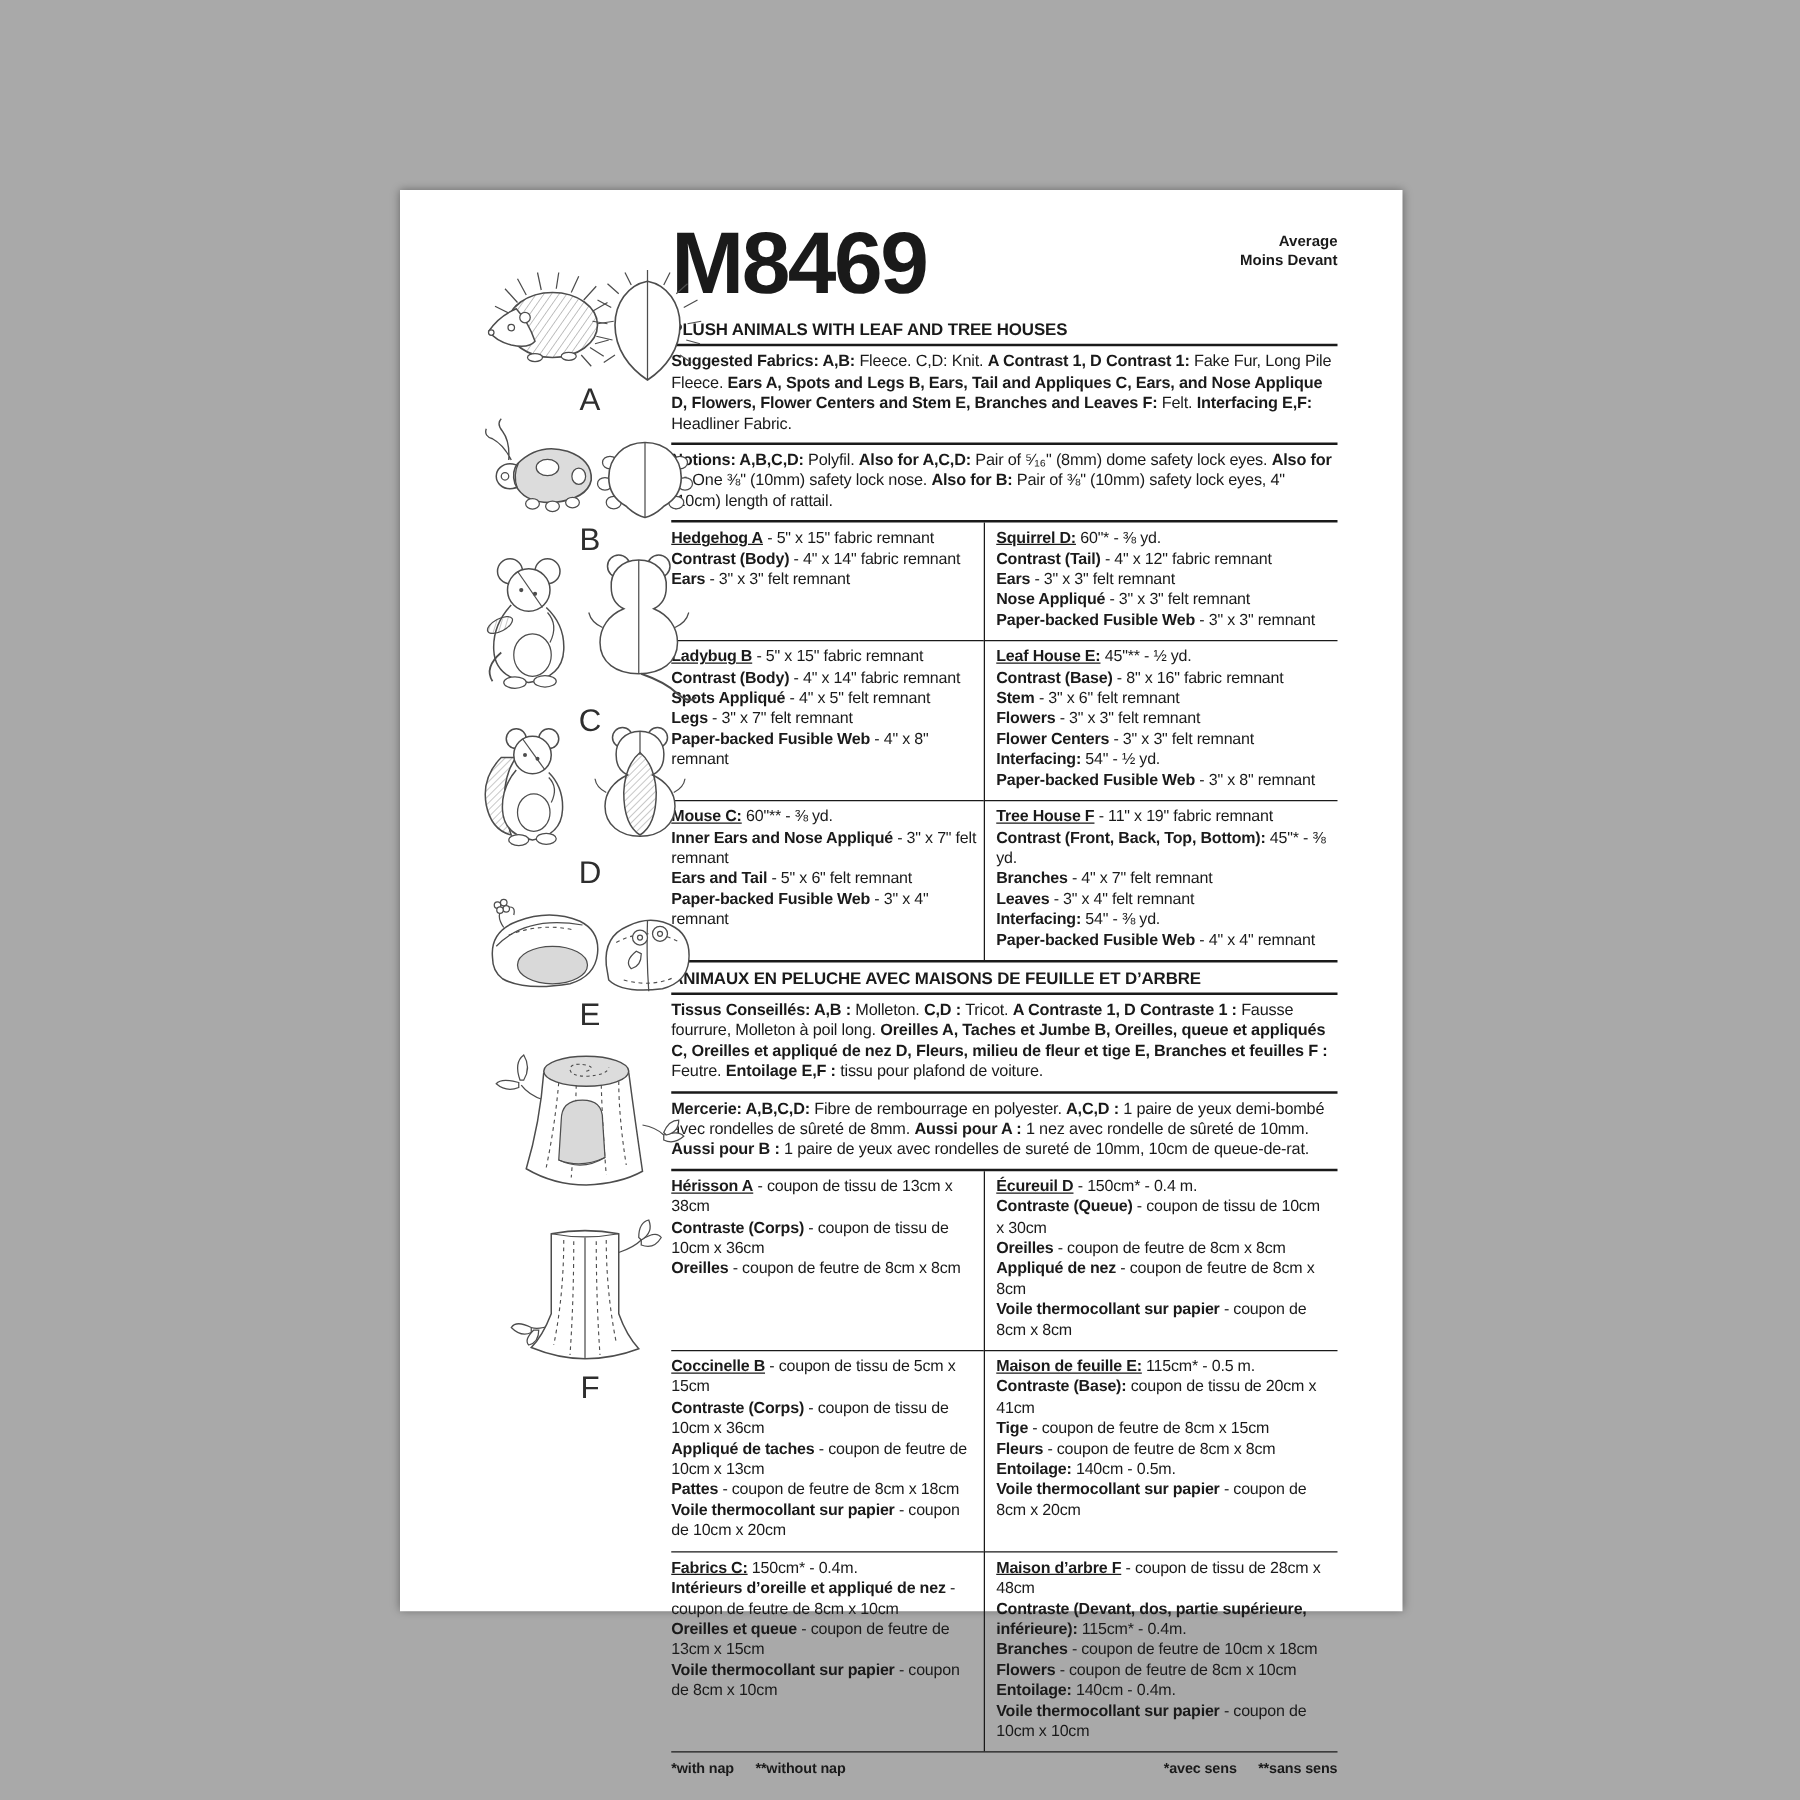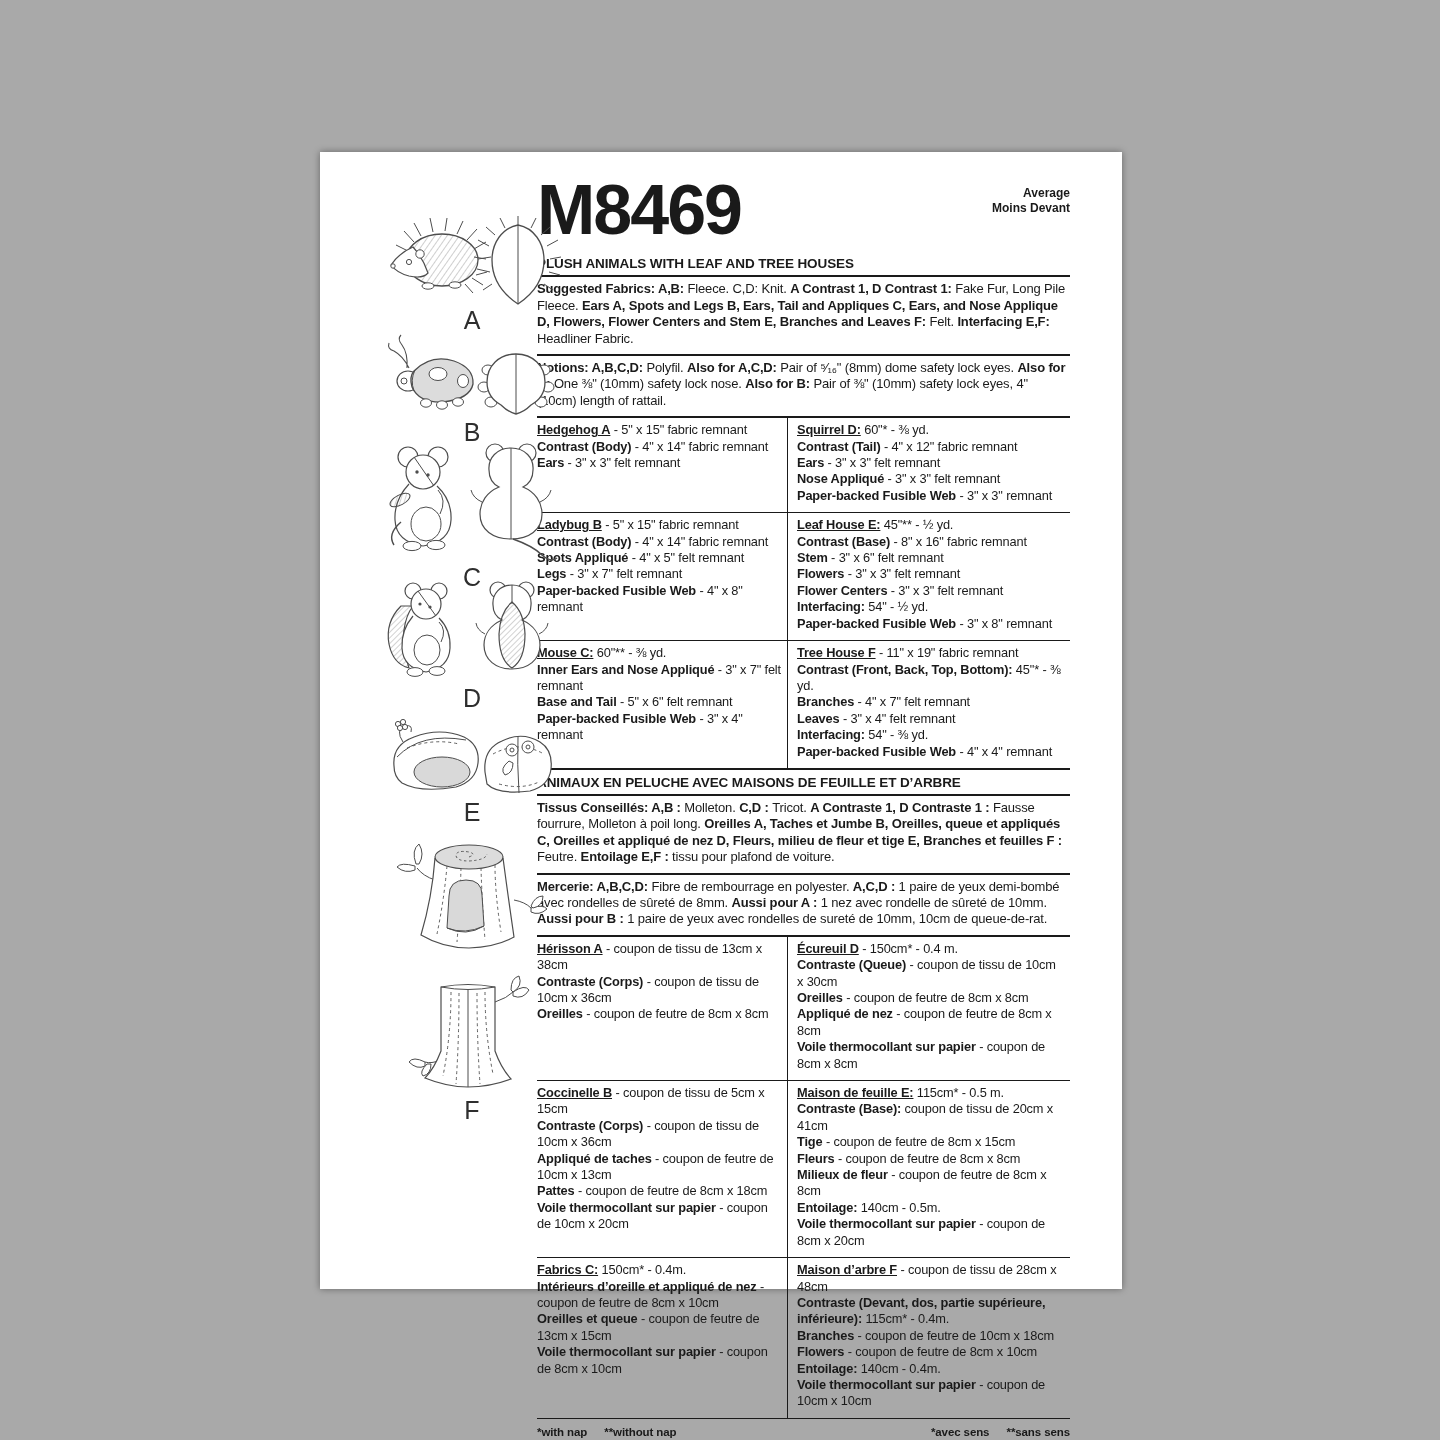--- a/index.html
+++ b/index.html
@@ -247,21 +247,21 @@
             <div class="spec-line"><b>Contrast (Base)</b> - 8" x 16" fabric remnant</div>
             <div class="spec-line"><b>Stem</b> - 3" x 6" felt remnant</div>
             <div class="spec-line"><b>Flowers</b> - 3" x 3" felt remnant</div>
             <div class="spec-line"><b>Flower Centers</b> - 3" x 3" felt remnant</div>
             <div class="spec-line"><b>Interfacing:</b> 54" - ½ yd.</div>
             <div class="spec-line"><b>Paper-backed Fusible Web</b> - 3" x 8" remnant</div>
           </div>
         <div class="cell rt">
             <div class="spec-line"><b class="u">Mouse C:</b> 60"** - ⅜ yd.</div>
             <div class="spec-line"><b>Inner Ears and Nose Appliqué</b> - 3" x 7" felt remnant</div>
-            <div class="spec-line"><b>Base and Tail</b> - 5" x 6" felt remnant</div>
+            <div class="spec-line"><b>Ears and Tail</b> - 5" x 6" felt remnant</div>
             <div class="spec-line"><b>Paper-backed Fusible Web</b> - 3" x 4" remnant</div>
           </div>
         <div class="cell right rt">
             <div class="spec-line"><b class="u">Tree House F</b> - 11" x 19" fabric remnant</div>
             <div class="spec-line"><b>Contrast (Front, Back, Top, Bottom):</b> 45"* - ⅜ yd.</div>
             <div class="spec-line"><b>Branches</b> - 4" x 7" felt remnant</div>
             <div class="spec-line"><b>Leaves</b> - 3" x 4" felt remnant</div>
             <div class="spec-line"><b>Interfacing:</b> 54" - ⅜ yd.</div>
             <div class="spec-line"><b>Paper-backed Fusible Web</b> - 4" x 4" remnant</div>
           </div>
@@ -290,21 +290,20 @@
             <div class="spec-line"><b>Contraste (Corps)</b> - coupon de tissu de 10cm x 36cm</div>
             <div class="spec-line"><b>Appliqué de taches</b> - coupon de feutre de 10cm x 13cm</div>
             <div class="spec-line"><b>Pattes</b> - coupon de feutre de 8cm x 18cm</div>
             <div class="spec-line"><b>Voile thermocollant sur papier</b> - coupon de 10cm x 20cm</div>
           </div>
         <div class="cell right rt">
             <div class="spec-line"><b class="u">Maison de feuille E:</b> 115cm* - 0.5 m.</div>
             <div class="spec-line"><b>Contraste (Base):</b> coupon de tissu de 20cm x 41cm</div>
             <div class="spec-line"><b>Tige</b> - coupon de feutre de 8cm x 15cm</div>
             <div class="spec-line"><b>Fleurs</b> - coupon de feutre de 8cm x 8cm</div>
-            <div class="spec-line"><b>Milieux de fleur</b> - coupon de feutre de 8cm x 8cm</div>
             <div class="spec-line"><b>Entoilage:</b> 140cm - 0.5m.</div>
             <div class="spec-line"><b>Voile thermocollant sur papier</b> - coupon de 8cm x 20cm</div>
           </div>
         <div class="cell rt">
             <div class="spec-line"><b class="u">Fabrics C:</b> 150cm* - 0.4m.</div>
             <div class="spec-line"><b>Intérieurs d’oreille et appliqué de nez</b> - coupon de feutre de 8cm x 10cm</div>
             <div class="spec-line"><b>Oreilles et queue</b> - coupon de feutre de 13cm x 15cm</div>
             <div class="spec-line"><b>Voile thermocollant sur papier</b> - coupon de 8cm x 10cm</div>
           </div>
         <div class="cell right rt">

